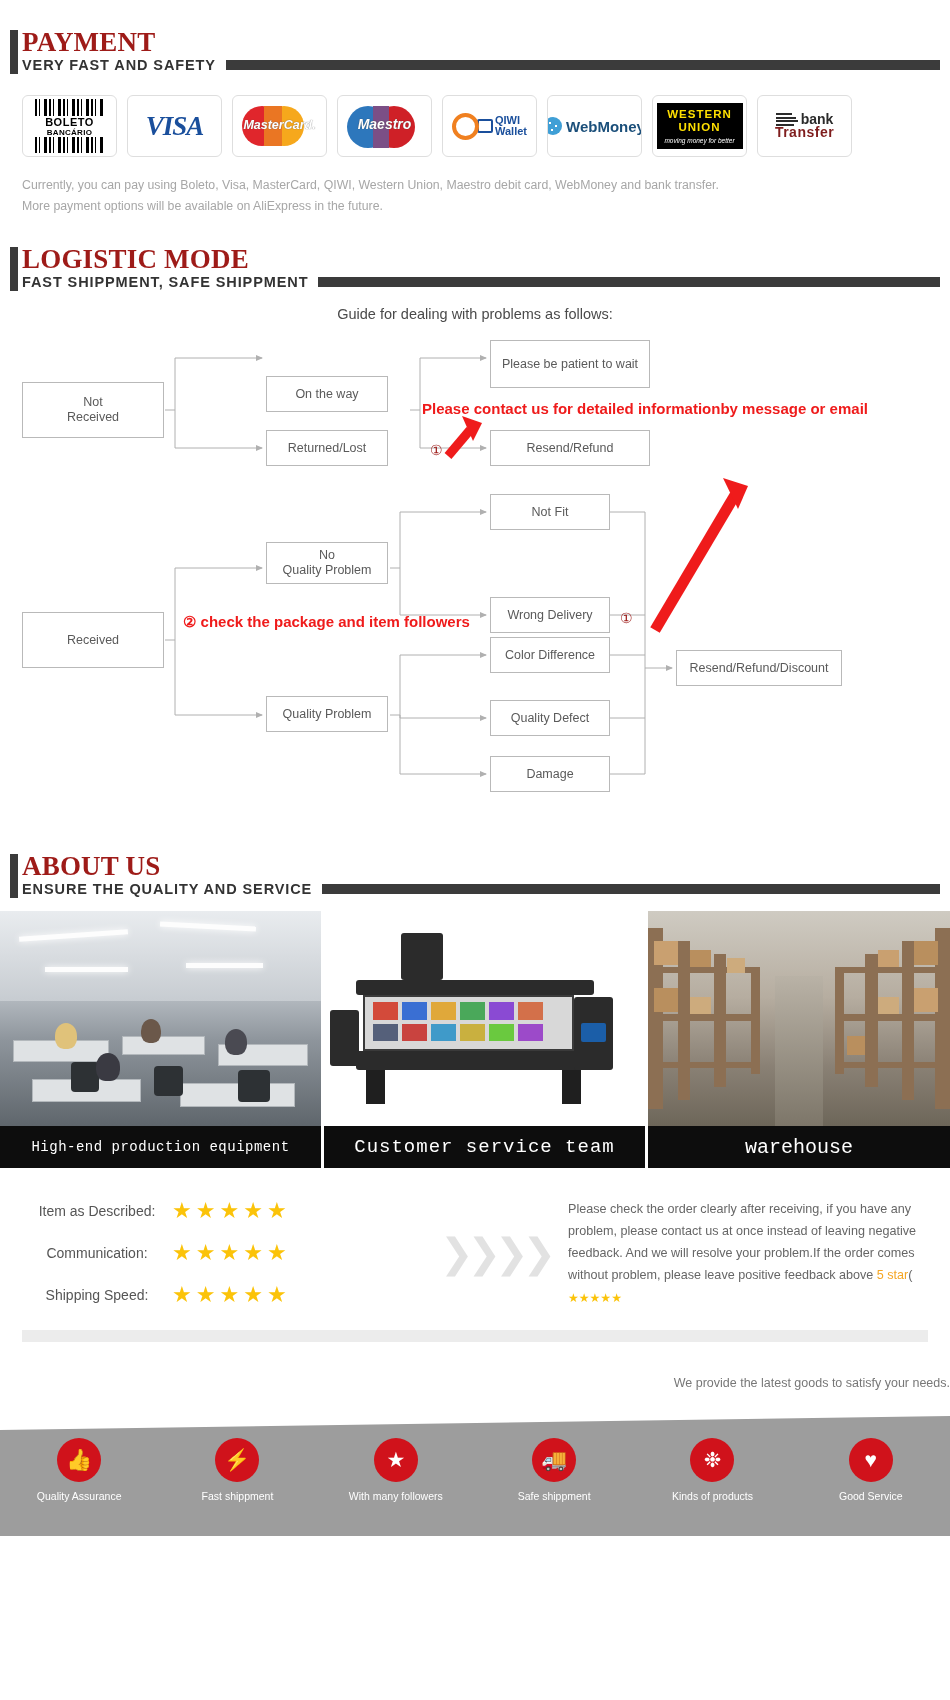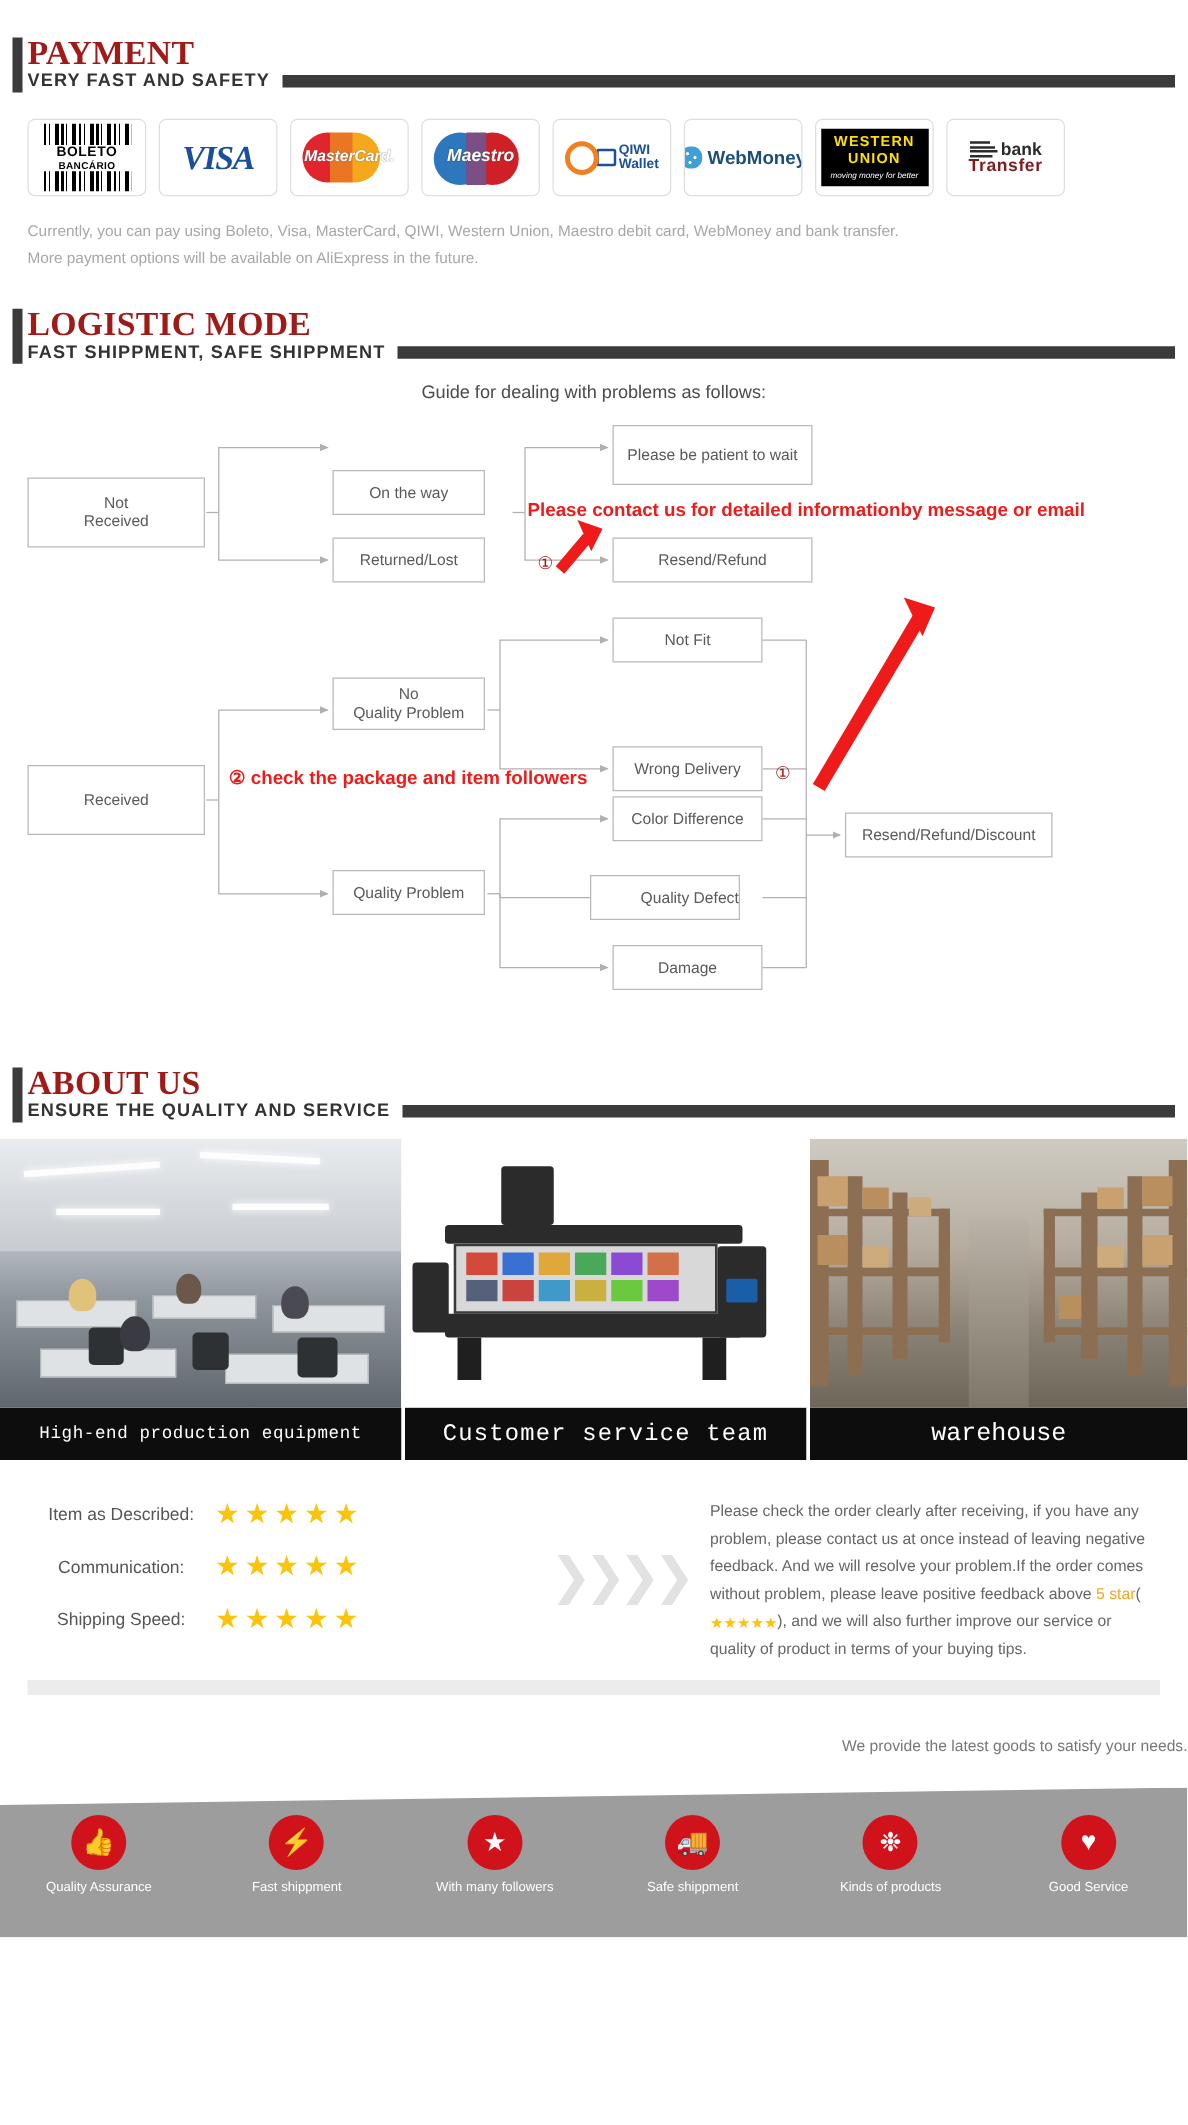--- a/index.html
+++ b/index.html
@@ -379,21 +379,21 @@
 
     <div class="fbox" style="left:490px; top:204px; width:120px; height:36px;">
       <span>Not Fit</span>
     </div>
     <div class="fbox" style="left:490px; top:307px; width:120px; height:36px;">
       <span>Wrong Delivery</span>
     </div>
     <div class="fbox" style="left:490px; top:347px; width:120px; height:36px;">
       <span>Color Difference</span>
     </div>
-    <div class="fbox" style="left:472px; top:410px; width:120px; height:36px;justify-content:flex-end;">
+    <div class="fbox" style="left:490px; top:410px; width:120px; height:36px;">
       <span>Quality Defect</span>
     </div>
     <div class="fbox" style="left:490px; top:466px; width:120px; height:36px;">
       <span>Damage</span>
     </div>
     <div class="fbox" style="left:676px; top:360px; width:166px; height:36px;">
       <span>Resend/Refund/Discount</span>
     </div>
 
     <div class="red-note" style="left:422px; top:110px;">Please contact us for detailed informationby message or email</div>
@@ -536,21 +536,21 @@
       </div>
     </div>
     <div class="chev">❯❯❯❯</div>
     <div class="fb-right">
       <span>Please check the order clearly after receiving, if you have any problem, please contact us at once instead of leaving negative feedback. And we will resolve your problem.If the order comes without problem, please leave positive feedback above </span><span class="hl">5 star</span><span>(</span><span class="stars" style="display:inline-flex;vertical-align:-1px;gap:0">
           <span class="star sm">★</span>
           <span class="star sm">★</span>
           <span class="star sm">★</span>
           <span class="star sm">★</span>
           <span class="star sm">★</span>
-        </span><span>), and we will also further improve our service or quality of product in terms of your buying tips.</span>
+        </span>
     </div>
   </div>
   <div class="fb-bar"></div>
   <div class="tag-line">We provide the latest goods to satisfy your needs.</div>
 </section>
 
 <section class="svc-wrap">
   <div class="svc-bg"></div>
   <div class="svc-row">
     <div class="svc">

